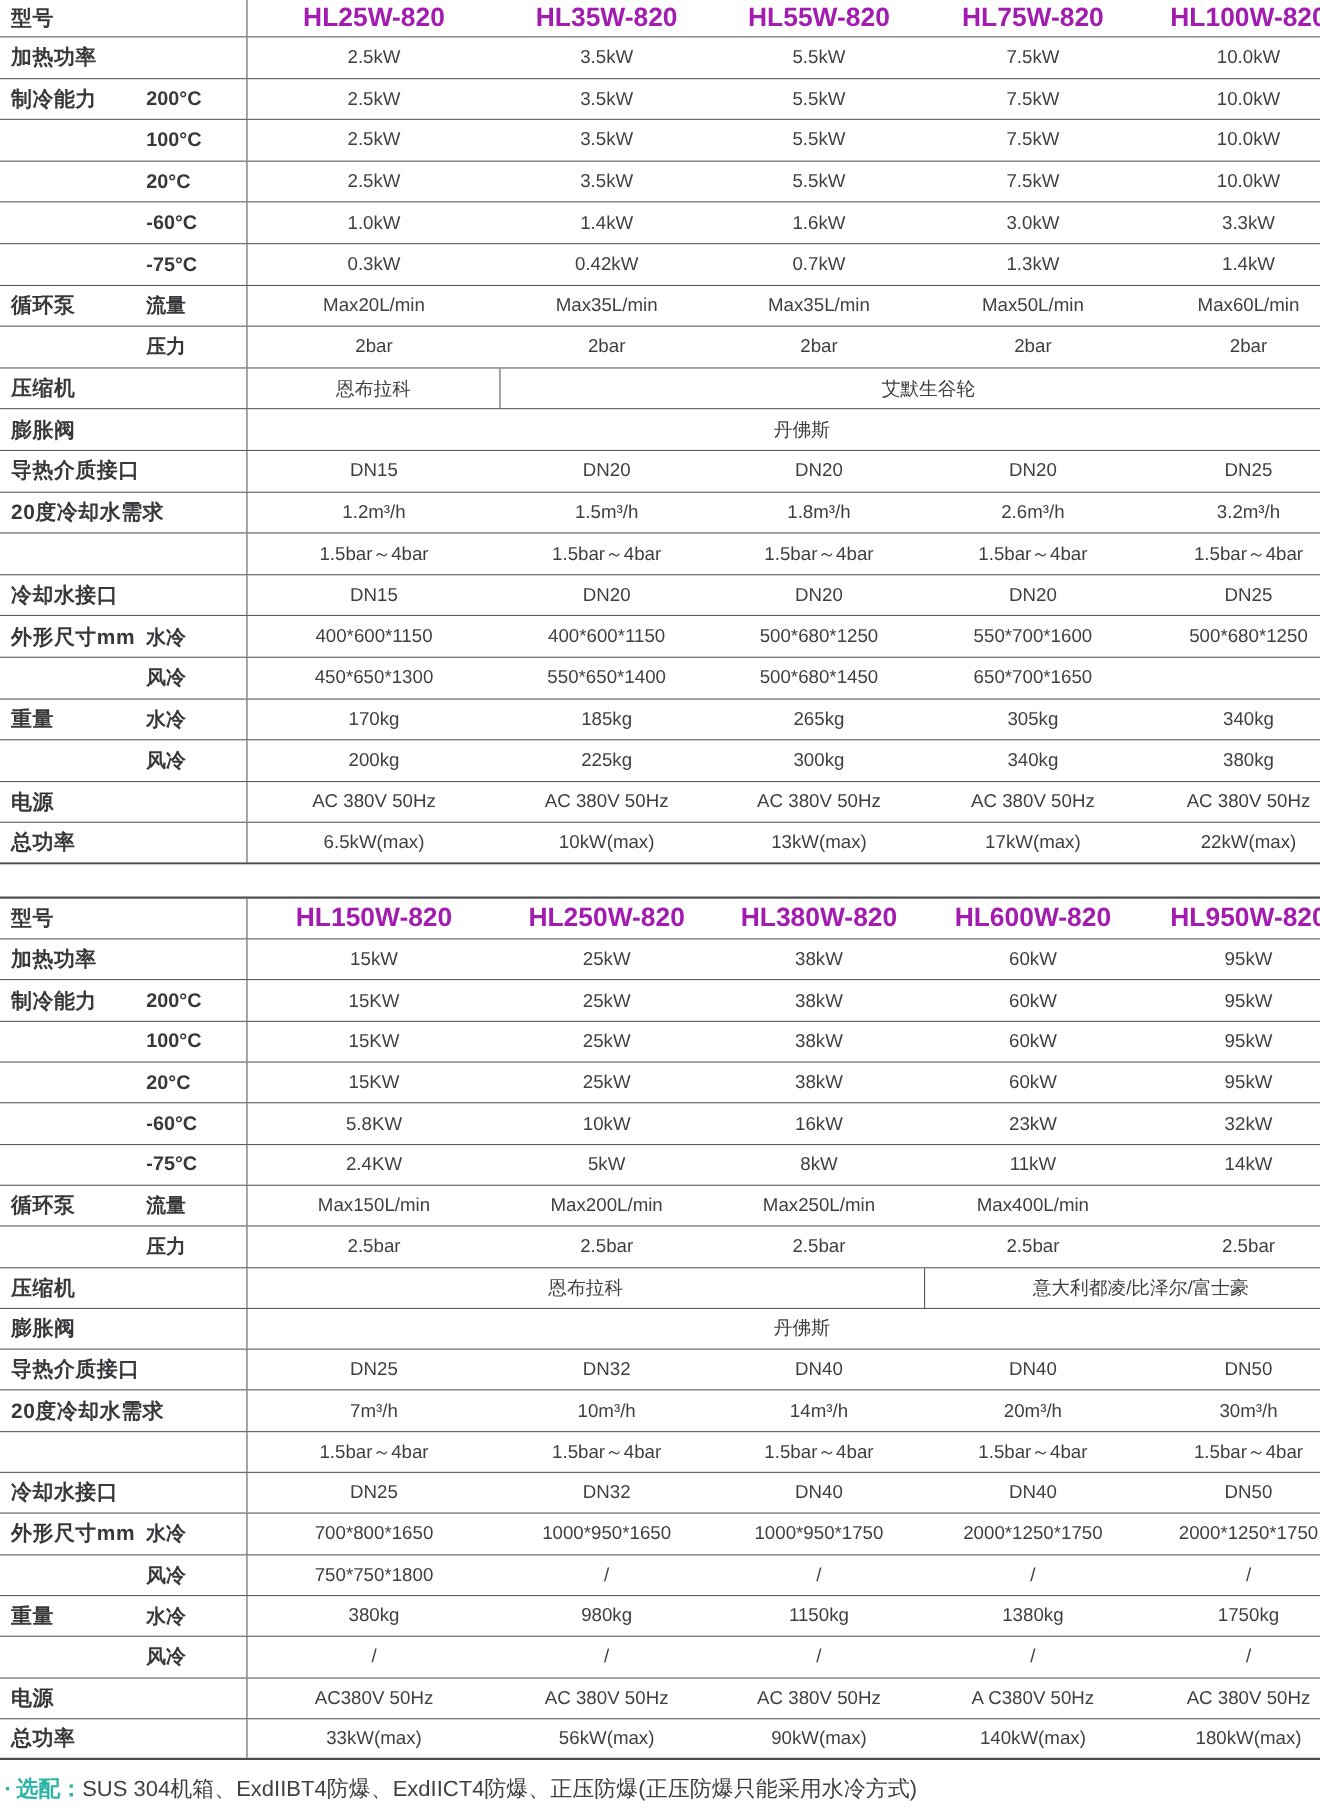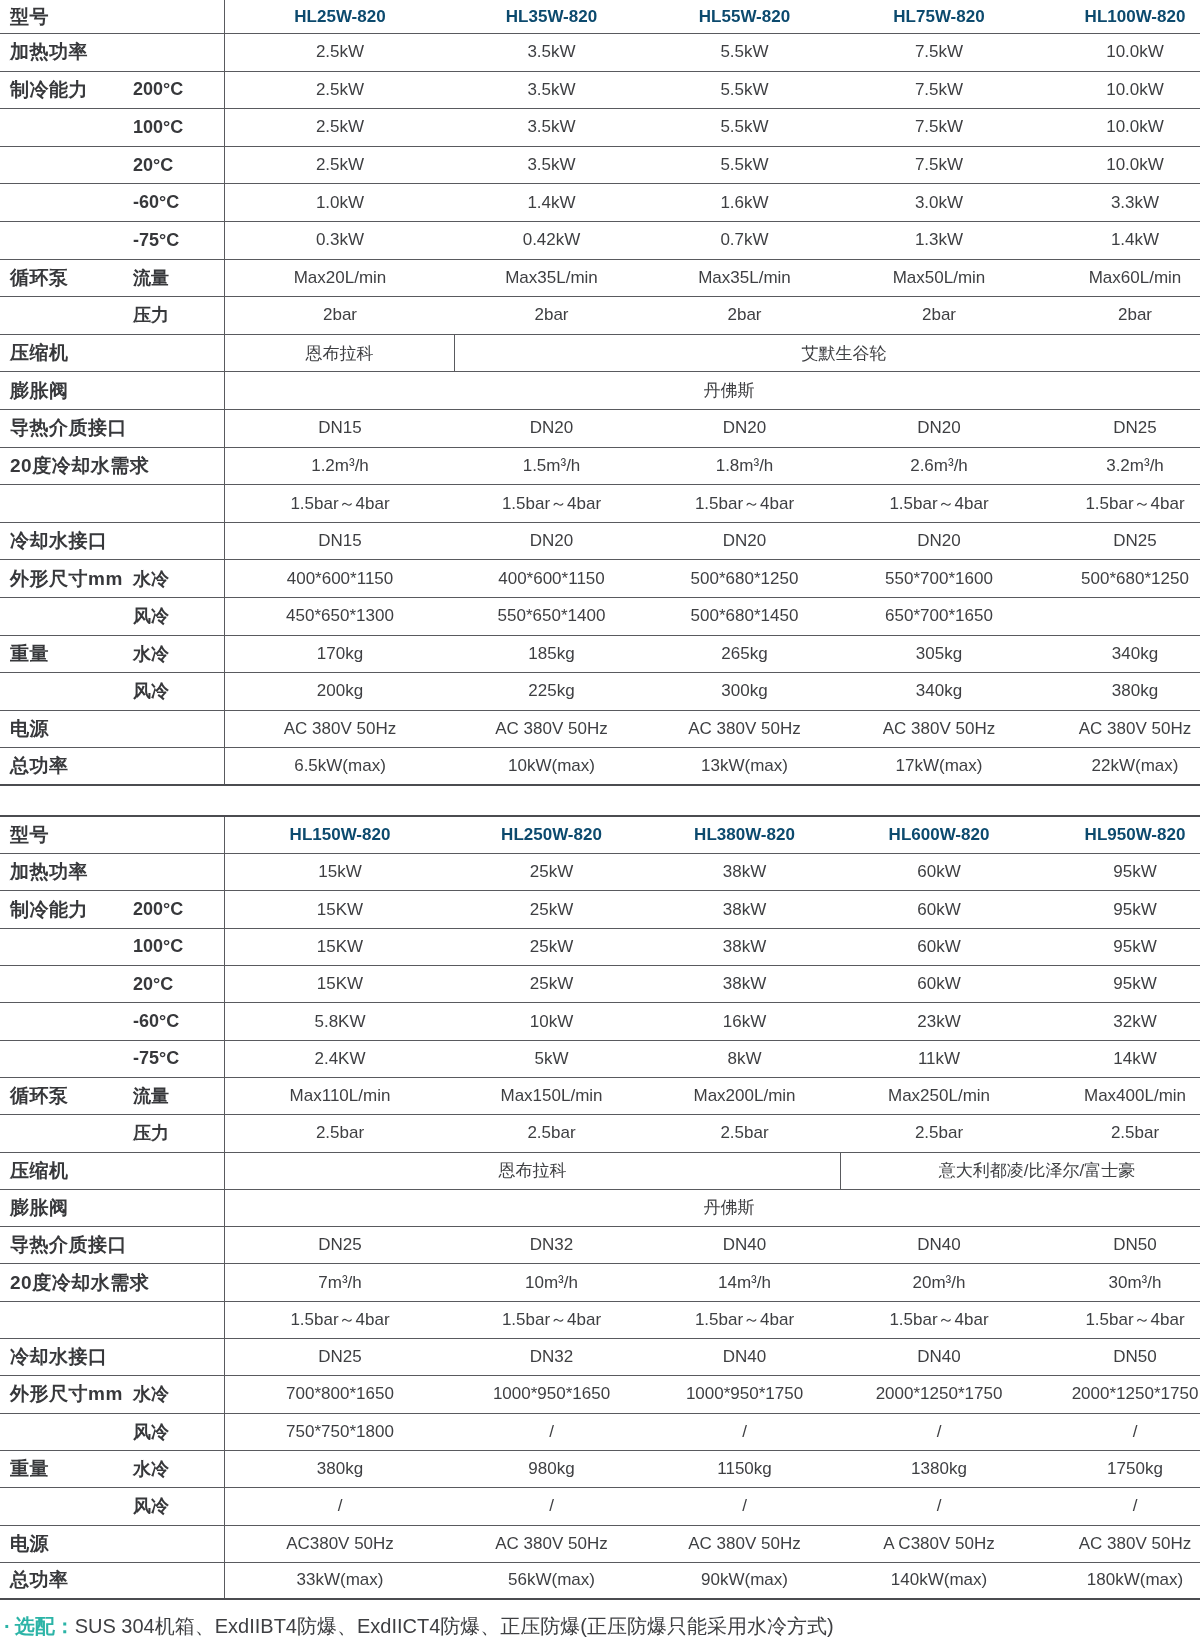--- a/index.html
+++ b/index.html
@@ -29,21 +29,21 @@
   .label-cell{
     justify-content:flex-start;padding-left:10px;
     font-weight:bold;font-size:19px;color:#37383b;letter-spacing:0.5px;
   }
   .sublabel-cell{
     justify-content:flex-start;padding-left:13px;
     font-weight:bold;font-size:18px;color:#37383b;
   }
   .label-area-border{border-right:1px solid #595a5e;}
   .seg-border{border-right:1px solid #595a5e;font-family:Liberation Serif, serif;}
-  .model-cell{font-weight:bold;font-size:17px;color:#0c4a6e;}
+  .model-cell{font-weight:bold;font-size:24px;color:#a21caf;}
   .footer-note{
     margin-top:13px;padding-left:4px;
     font-size:20px;color:#3e3f42;white-space:nowrap;
   }
   .footer-note .accent{color:#2cb4a7;font-weight:bold;}
   .footer-note .bullet{color:#2cb4a7;font-weight:bold;margin-right:4px;}
 </style>
 </head>
 <body>
 
@@ -279,21 +279,20 @@
         <div class="cell sublabel-cell label-area-border">-75°C</div>
         <div class="cell value-cell">2.4KW</div>
         <div class="cell value-cell">5kW</div>
         <div class="cell value-cell">8kW</div>
         <div class="cell value-cell">11kW</div>
         <div class="cell value-cell">14kW</div>
       </div>
       <div class="grid-row">
         <div class="cell label-cell">循环泵</div>
         <div class="cell sublabel-cell label-area-border">流量</div>
-        <div class="cell value-cell">Max110L/min</div>
         <div class="cell value-cell">Max150L/min</div>
         <div class="cell value-cell">Max200L/min</div>
         <div class="cell value-cell">Max250L/min</div>
         <div class="cell value-cell">Max400L/min</div>
       </div>
       <div class="grid-row">
         <div class="cell label-cell"></div>
         <div class="cell sublabel-cell label-area-border">压力</div>
         <div class="cell value-cell">2.5bar</div>
         <div class="cell value-cell">2.5bar</div>

